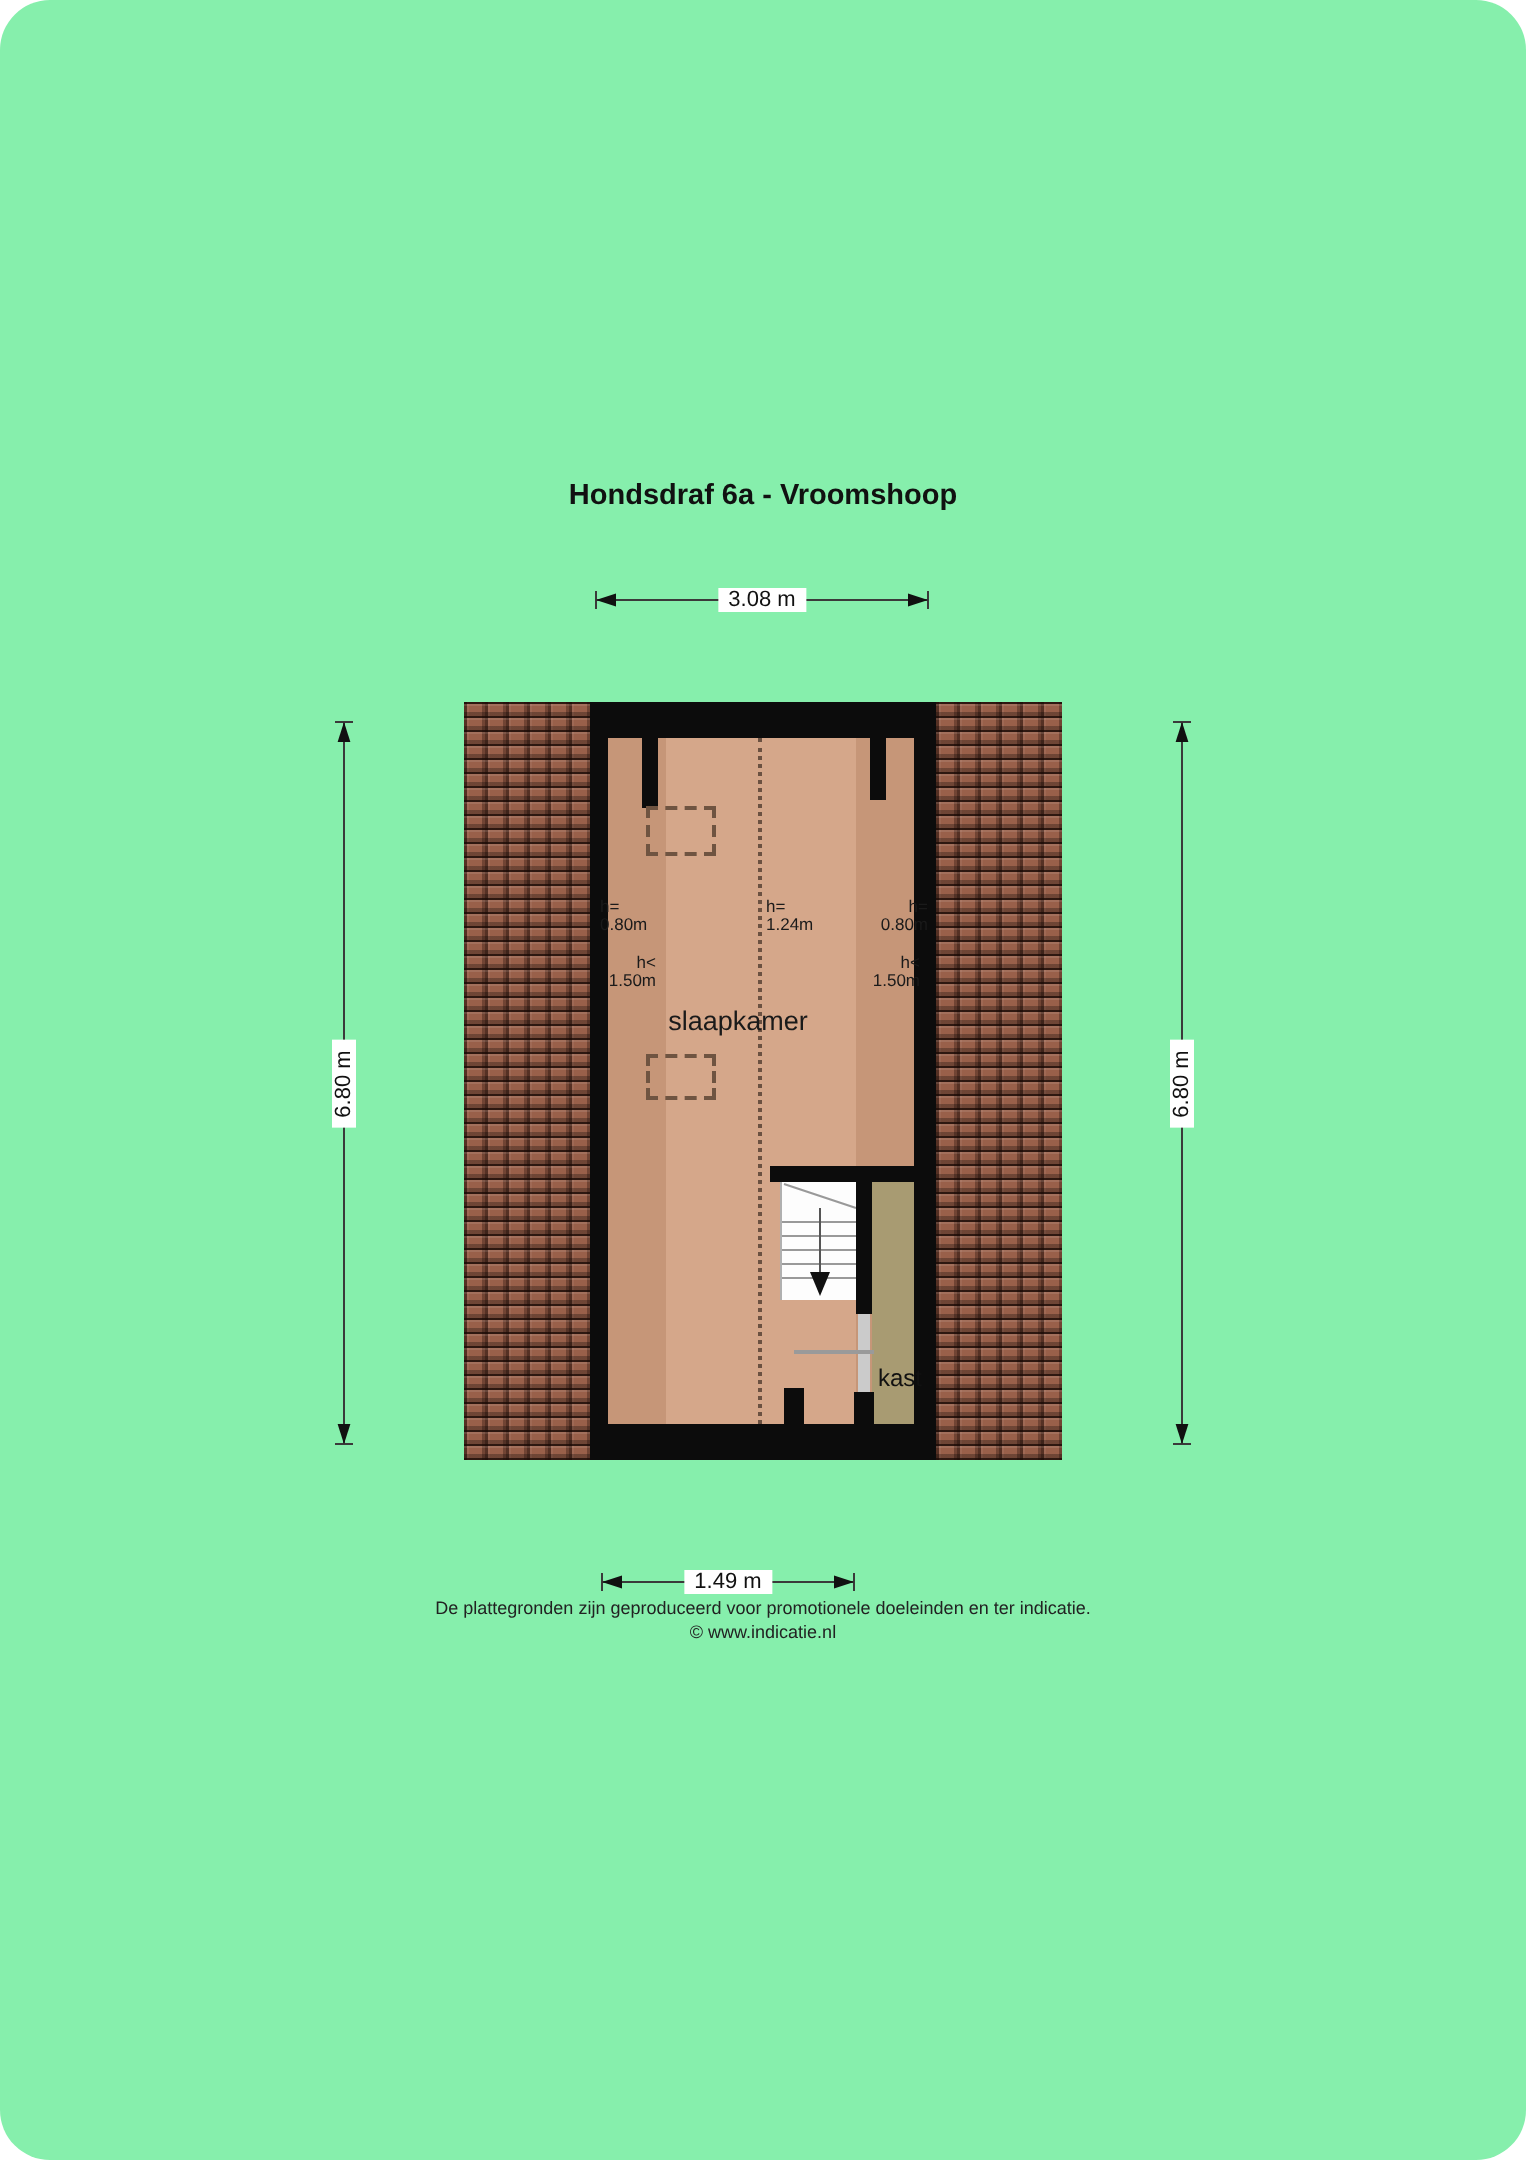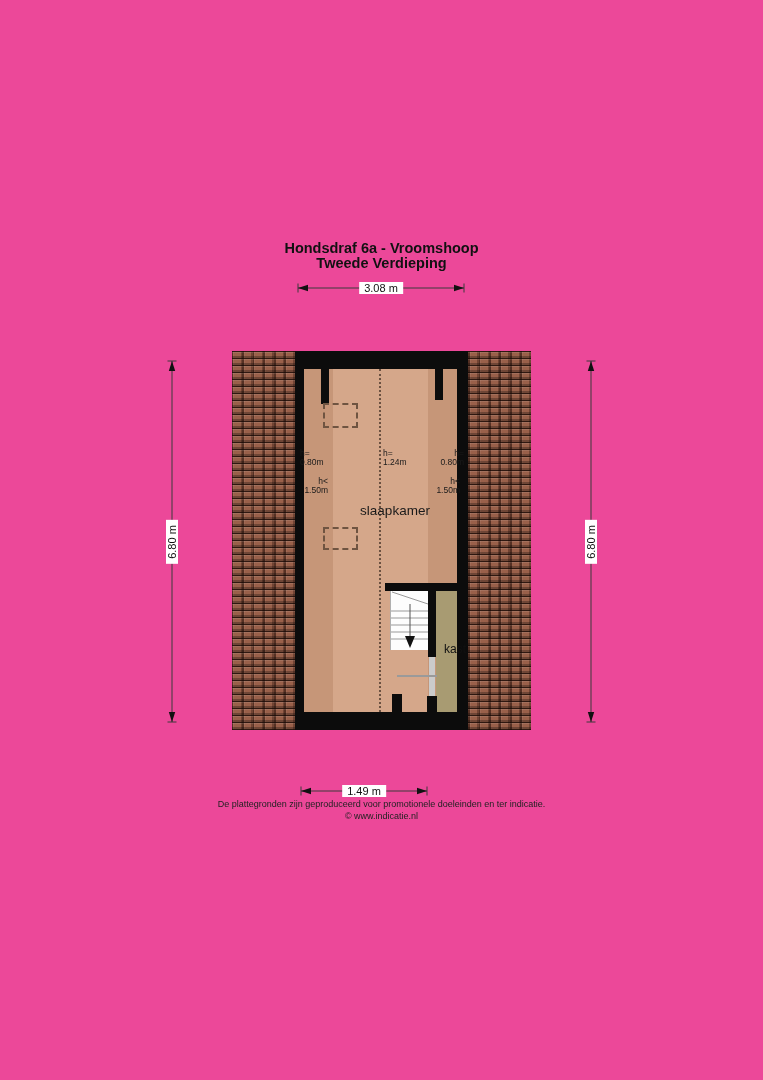--- a/index.html
+++ b/index.html
@@ -1,18 +1,18 @@
 <!DOCTYPE html>
 <html><head>
 <meta charset="utf-8">
 <style>
   html,body{margin:0;padding:0;background:#fff;}
   #canvas{
-    position:relative;width:763px;height:1080px;margin:0 auto;background:#ec4899;
-    font-family:"Liberation Sans",sans-serif;color:#111;overflow:hidden;
+    position:relative;width:763px;height:1080px;margin:0 auto;background:#86efac;
+    font-family:"Liberation Sans",sans-serif;color:#111;overflow:hidden;border-radius:25px;
   }
   .abs{position:absolute;}
   
   .title-block{position:absolute;top:241px;left:0;width:763px;text-align:center;}
   .title-line{font-size:14.5px;font-weight:bold;line-height:15px;color:#111;}
   
   .dim-label{
     position:absolute;font-size:11px;color:#111;background:#fff;padding:0 5px;
     white-space:nowrap;line-height:12px;
   }
@@ -38,37 +38,36 @@
   .band{background:#c69678;}
   .ridge{width:0;border-left:2px dotted #6b5141;}
   .skylight{border:2px dashed #6f5441;background:transparent;}
   .stair{background:#fdfdfd;border-left:1px solid #b0b0b0;}
   .door{background:#cbcbcb;}
   .door-tick{background:#9a9a9a;}
   .closet{background:#a89b72;}
   .h-label{font-size:8.5px;line-height:8.5px;color:#1a1a1a;white-space:nowrap;}
   .h-label div{margin:0;}
   .room-label{font-size:13.5px;color:#1a1a1a;text-align:center;}
-  .closet-label{font-size:12px;color:#111;text-align:right;white-space:nowrap;overflow:visible;}
+  .closet-label{font-size:12px;color:#111;text-align:center;white-space:nowrap;overflow:visible;margin-top:40px;}
   
   .footer{position:absolute;top:799px;left:0;width:763px;text-align:center;}
   .footer div{font-size:9px;line-height:11.5px;color:#222;}
   svg{display:block;}
 </style>
 </head>
 <body>
 
 <div id="canvas">
 
   <div class="title-block">
     <div class="title-line">Hondsdraf 6a - Vroomshoop</div>
-    <div class="title-line">Tweede Verdieping</div>
   </div>
 
-  <div class="abs" style="left:296px;top:282px;width:170px;height:12px;">
+  <div class="abs" style="left:296px;top:294px;width:170px;height:12px;">
     <svg width="170" height="12">
       <line x1="2" y1="6" x2="168" y2="6" stroke="#3a3a3a" stroke-width="1"></line>
       <line x1="2" y1="1.5" x2="2" y2="10.5" stroke="#3a3a3a" stroke-width="1"></line>
       <line x1="168" y1="1.5" x2="168" y2="10.5" stroke="#3a3a3a" stroke-width="1"></line>
       <polygon points="2,6 12,2.8 12,9.2" fill="#111"></polygon>
       <polygon points="168,6 158,2.8 158,9.2" fill="#111"></polygon>
     </svg>
     <span class="dim-label horiz" style="left:85px;top:6px;">3.08 m</span>
   </div>
 
@@ -103,21 +102,21 @@
   </div>
   <div class="abs h-label" style="left:424px;top:449px;width:40px;text-align:right;">
     <div>h=</div>
     <div>0.80m</div>
   </div>
   <div class="abs h-label" style="left:430px;top:477px;width:30px;text-align:right;">
     <div>h&lt;</div>
     <div>1.50m</div>
   </div>
 
-  <div class="abs room-label" style="left:345px;top:503px;width:100px;">slaapkamer</div>
+  <div class="abs room-label" style="left:319px;top:503px;width:100px;">slaapkamer</div>
 
   <div class="abs wall" style="left:385px;top:583px;width:83px;height:8px;"></div>
   <div class="abs stair" style="left:390px;top:591px;width:38px;height:59px;">
     <svg width="38" height="59">
       <line x1="1" y1="1" x2="37" y2="13" stroke="#999" stroke-width="1"></line>
       <line x1="0" y1="20" x2="38" y2="20" stroke="#999" stroke-width="1"></line>
       <line x1="0" y1="27" x2="38" y2="27" stroke="#999" stroke-width="1"></line>
       <line x1="0" y1="34" x2="38" y2="34" stroke="#999" stroke-width="1"></line>
       <line x1="0" y1="41" x2="38" y2="41" stroke="#999" stroke-width="1"></line>
       <line x1="0" y1="48" x2="38" y2="48" stroke="#999" stroke-width="1"></line>

